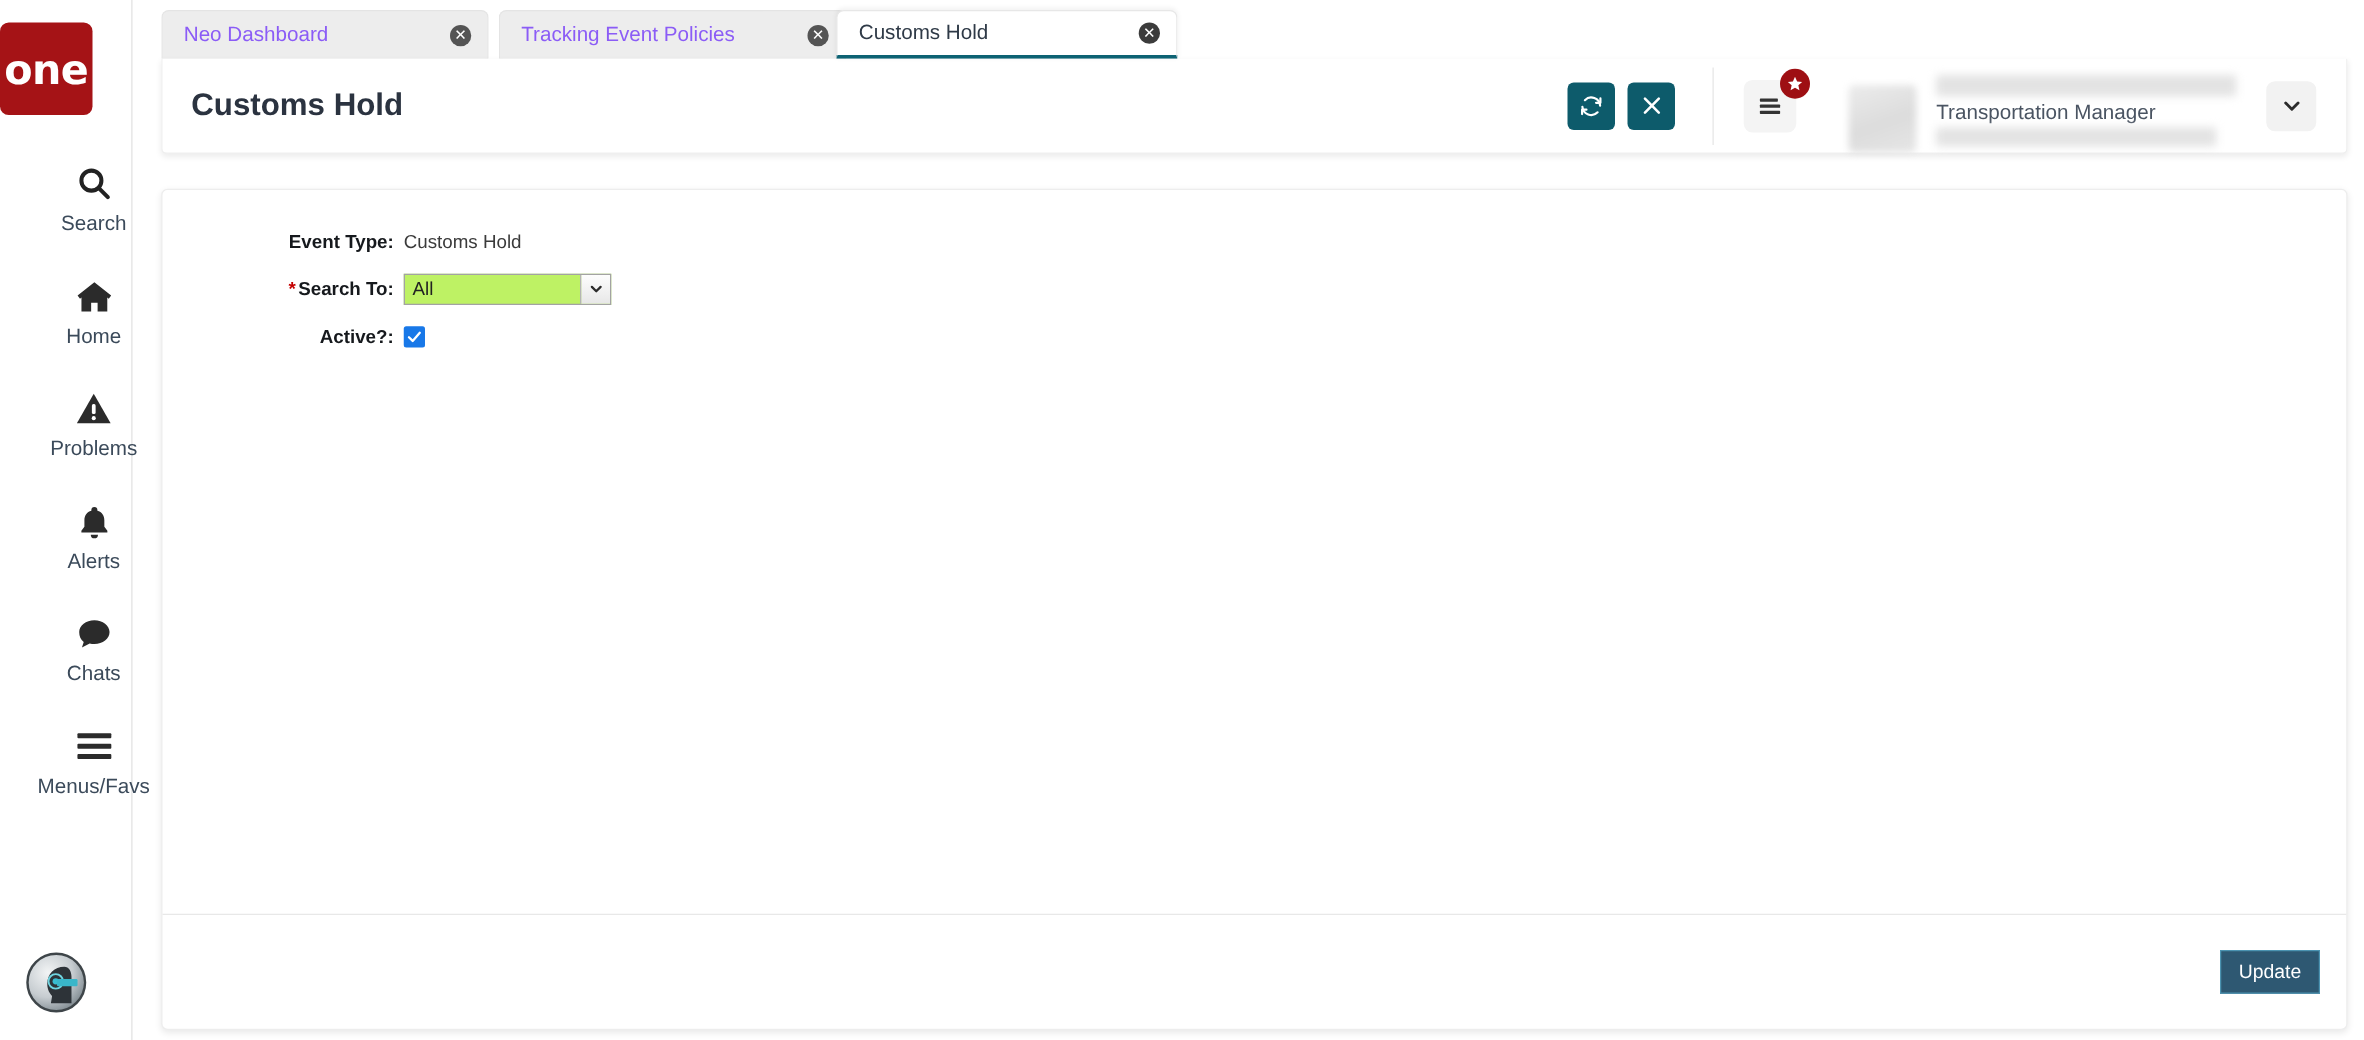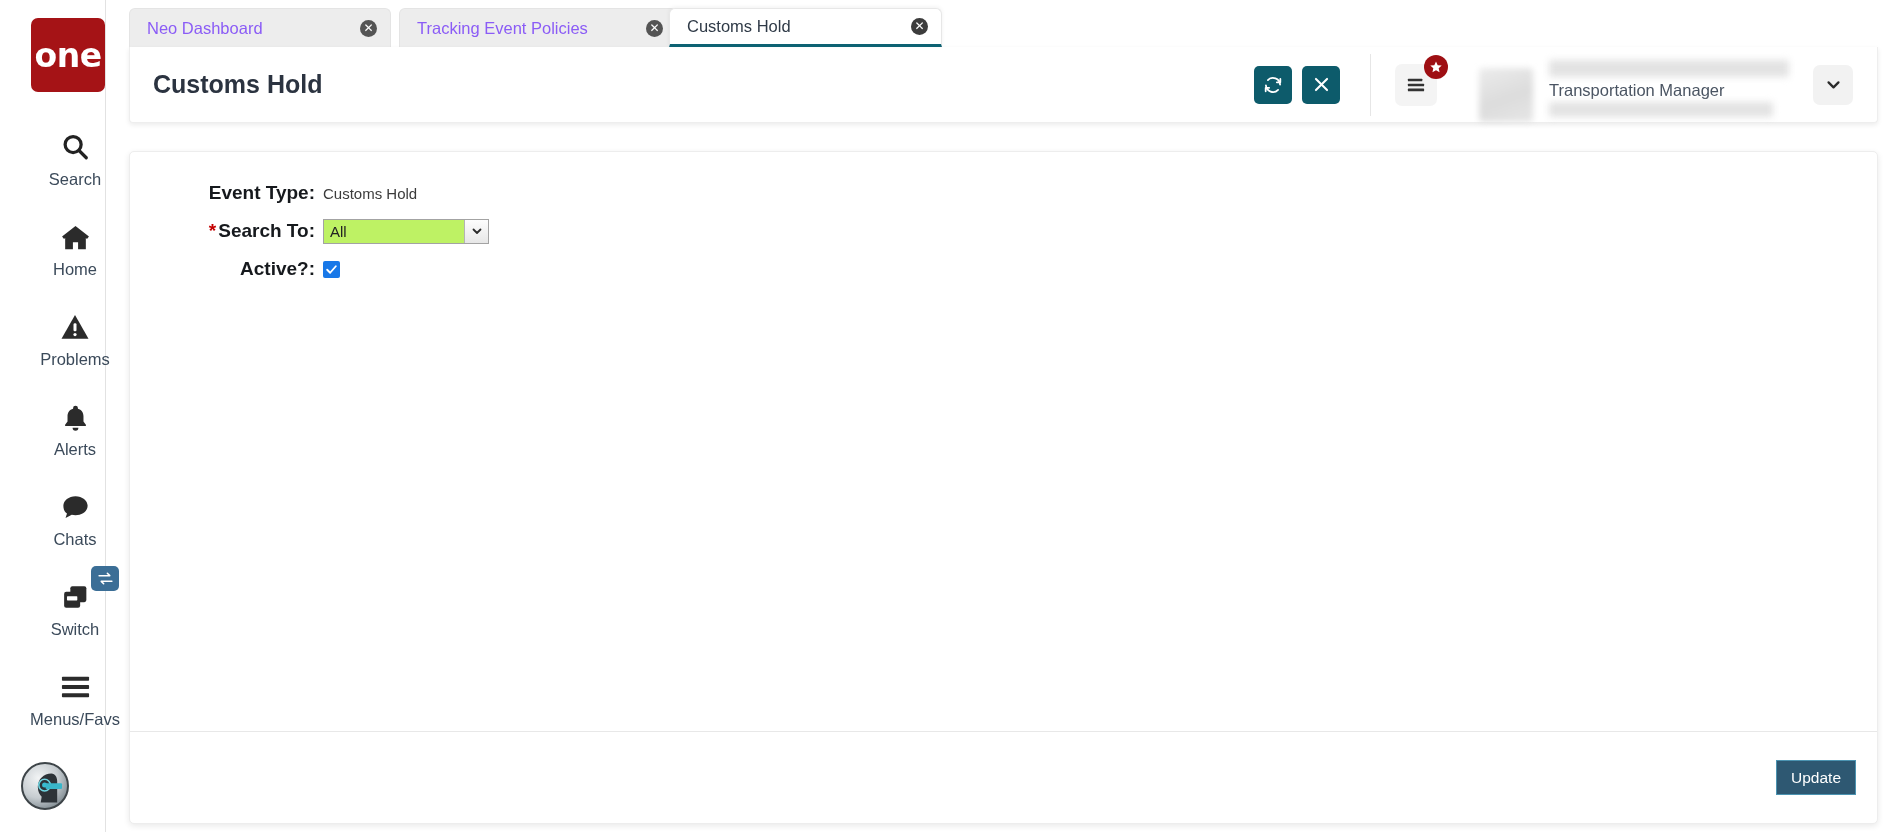--- a/index.html
+++ b/index.html
@@ -22,21 +22,21 @@
   
   .sidebar {
     position: absolute;
     left: 0; top: 0;
     width: 106px;
     height: 832px;
     background: #ffffff;
     border-right: 1px solid #e2e2e2;
     display: flex;
     flex-direction: column;
-    align-items: flex-end;
+    align-items: flex-start;
     z-index: 5;
   }
 
   .brand-logo {
     margin-top: 18px;
     width: 74px;
     height: 74px;
     background: #a51316;
     border-radius: 7px;
     display: flex;
@@ -331,21 +331,21 @@
     display: flex;
     align-items: center;
     margin-bottom: 8px;
     height: 30px;
   }
 
   .form-label {
     width: 193px;
     text-align: right;
     padding-right: 8px;
-    font-size: 19px;
+    font-size: 15px;
     font-weight: bold;
     color: #16191d;
     font-family: "Liberation Sans", sans-serif;
     white-space: nowrap;
   }
   .req-star { color: #c40000; font-weight: bold; margin-right: 2px; }
 
   .form-value {
     font-size: 15px;
     color: #3b3b3b;
@@ -468,35 +468,20 @@
 
       <div class="nav-item">
         <span class="nav-icon">
           <svg width="31" height="31" viewBox="0 0 24 24" fill="#2b2b2b">
             <path d="M12 3.2c5.2 0 9.4 3.3 9.4 7.4S17.2 18 12 18c-1 0-2-.1-2.9-.35L4.3 20.2l1.1-3.5C3.5 15.35 2.6 13.3 2.6 10.6 2.6 6.5 6.8 3.2 12 3.2z"></path>
           </svg>
         </span>
         <span class="nav-label">Chats</span>
       </div>
 
-      <div class="nav-item">
-        <span class="nav-icon">
-          <svg width="31" height="31" viewBox="0 0 24 24" fill="#2b2b2b">
-            <rect x="8" y="3.2" width="12.4" height="12.4" rx="1.6"></rect>
-            <rect x="3.2" y="7.6" width="12.4" height="12.4" rx="1.6"></rect>
-            <rect x="5.4" y="11" width="8" height="3.3" fill="#fff" rx="0.5"></rect>
-          </svg>
-        </span>
-        <span class="switch-badge">
-          <svg width="17" height="17" viewBox="0 0 24 24" fill="none" stroke="#ffffff" stroke-width="2.2" stroke-linecap="round" stroke-linejoin="round">
-            <path d="M3 8h15l-3.4-3.4M21 16H6l3.4 3.4"></path>
-          </svg>
-        </span>
-        <span class="nav-label">Switch</span>
-      </div>
 
       <div class="nav-item">
         <span class="nav-icon">
           <svg width="31" height="26" viewBox="0 0 24 20" fill="#2b2b2b">
             <rect x="1.5" y="2" width="21" height="3.1" rx="0.6"></rect>
             <rect x="1.5" y="8.4" width="21" height="3.1" rx="0.6"></rect>
             <rect x="1.5" y="14.8" width="21" height="3.1" rx="0.6"></rect>
           </svg>
         </span>
         <span class="nav-label">Menus/Favs</span>

